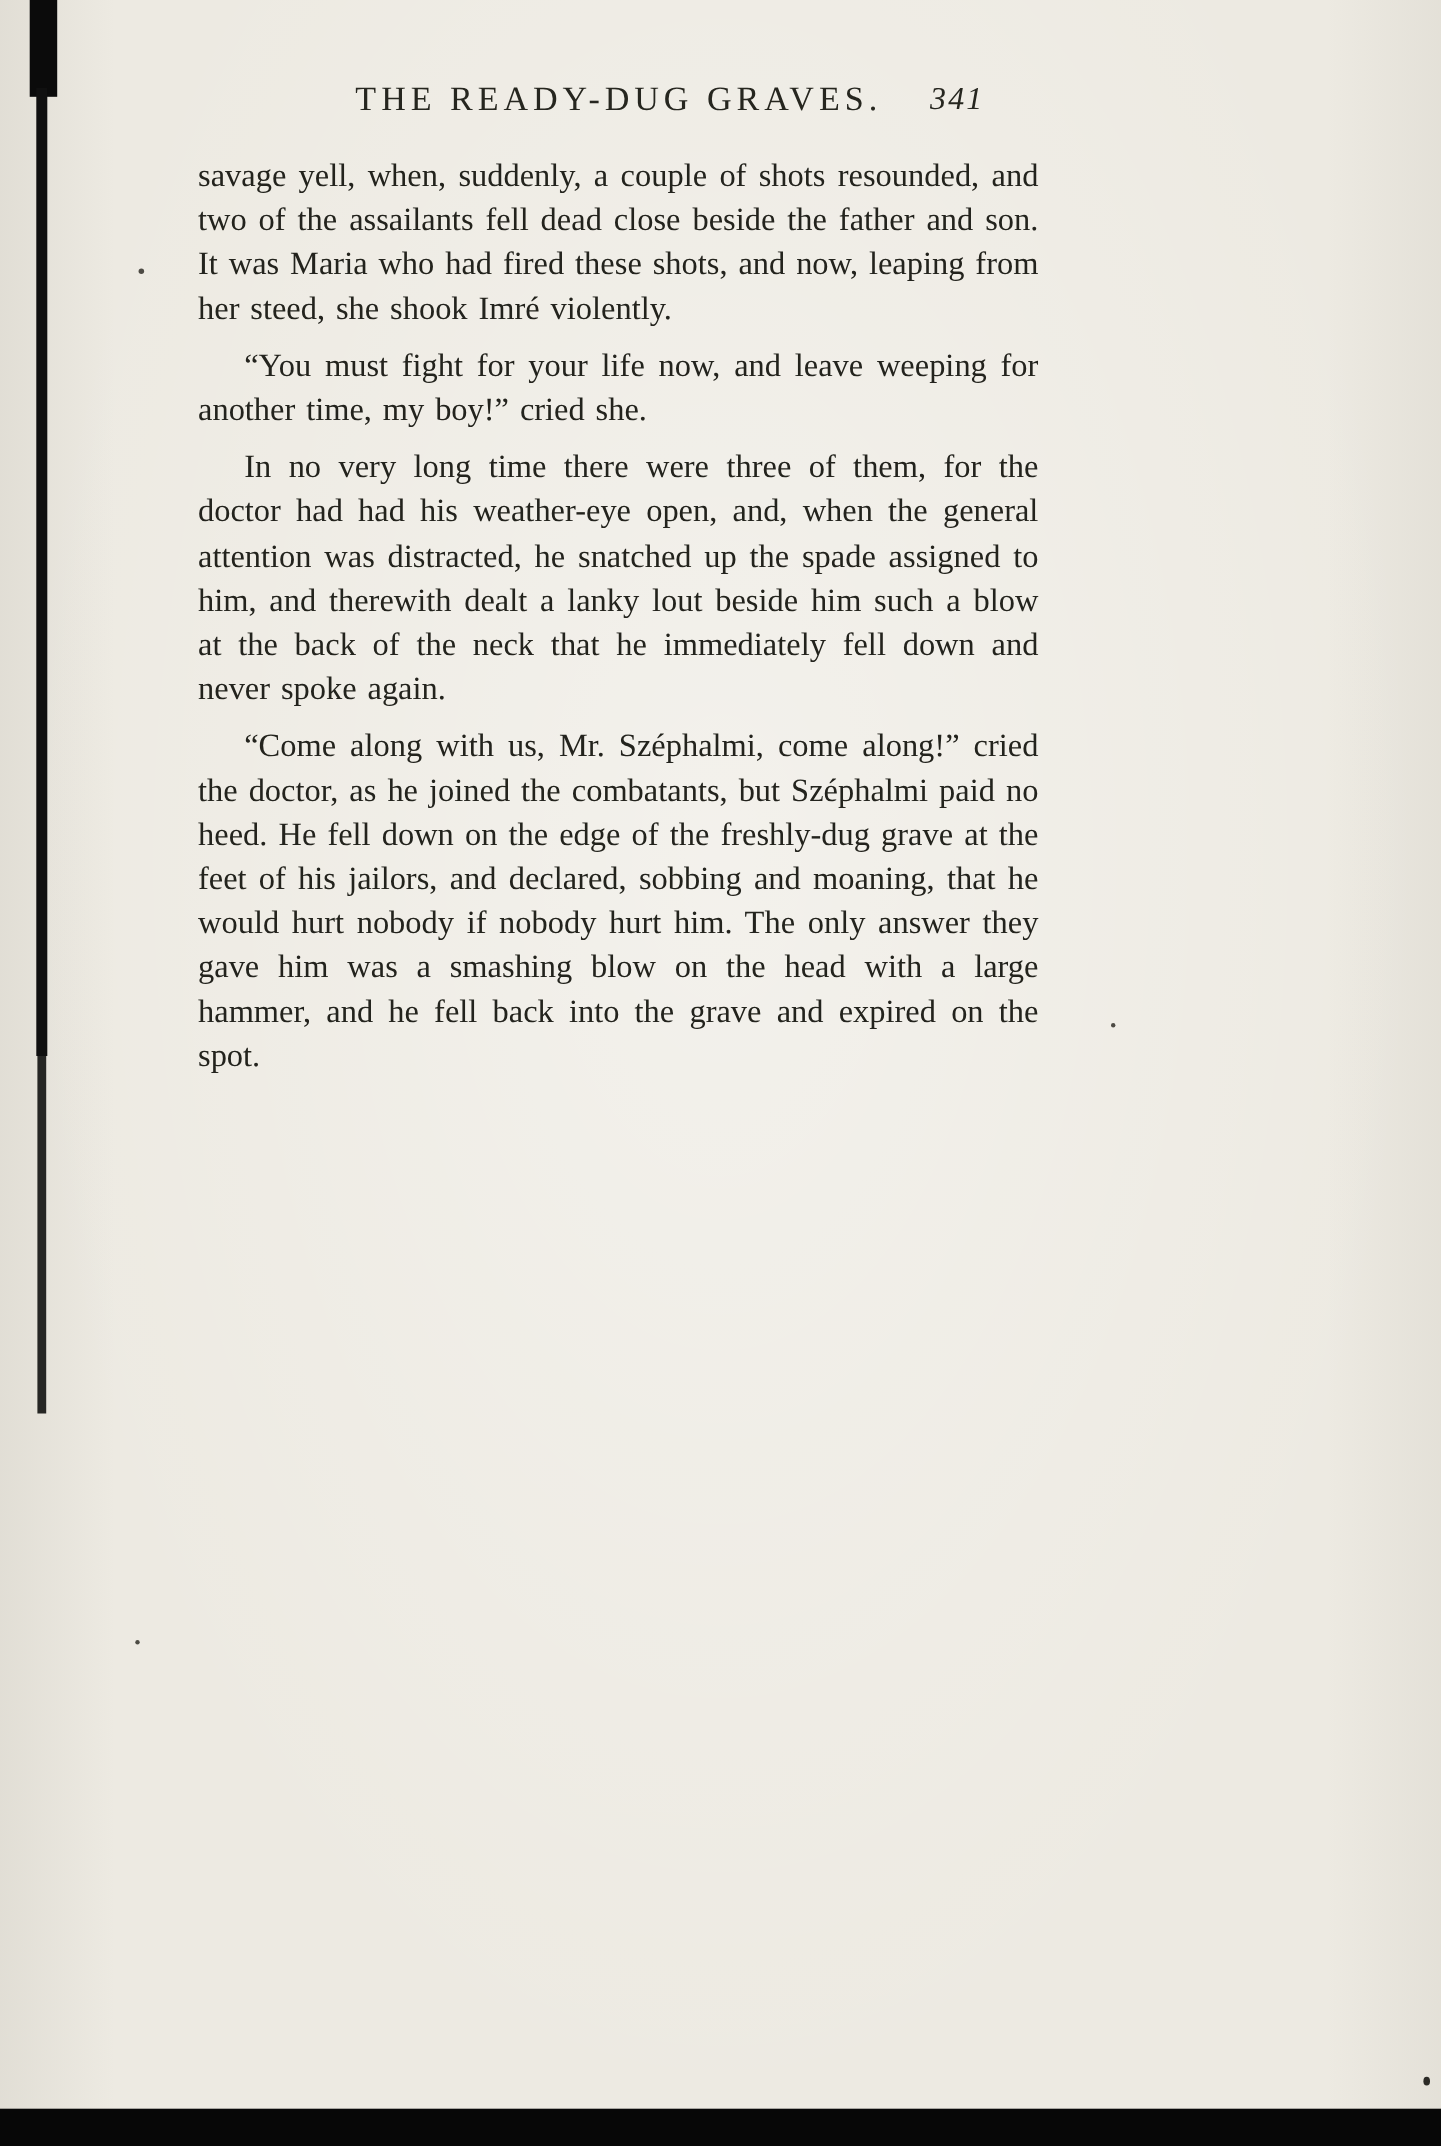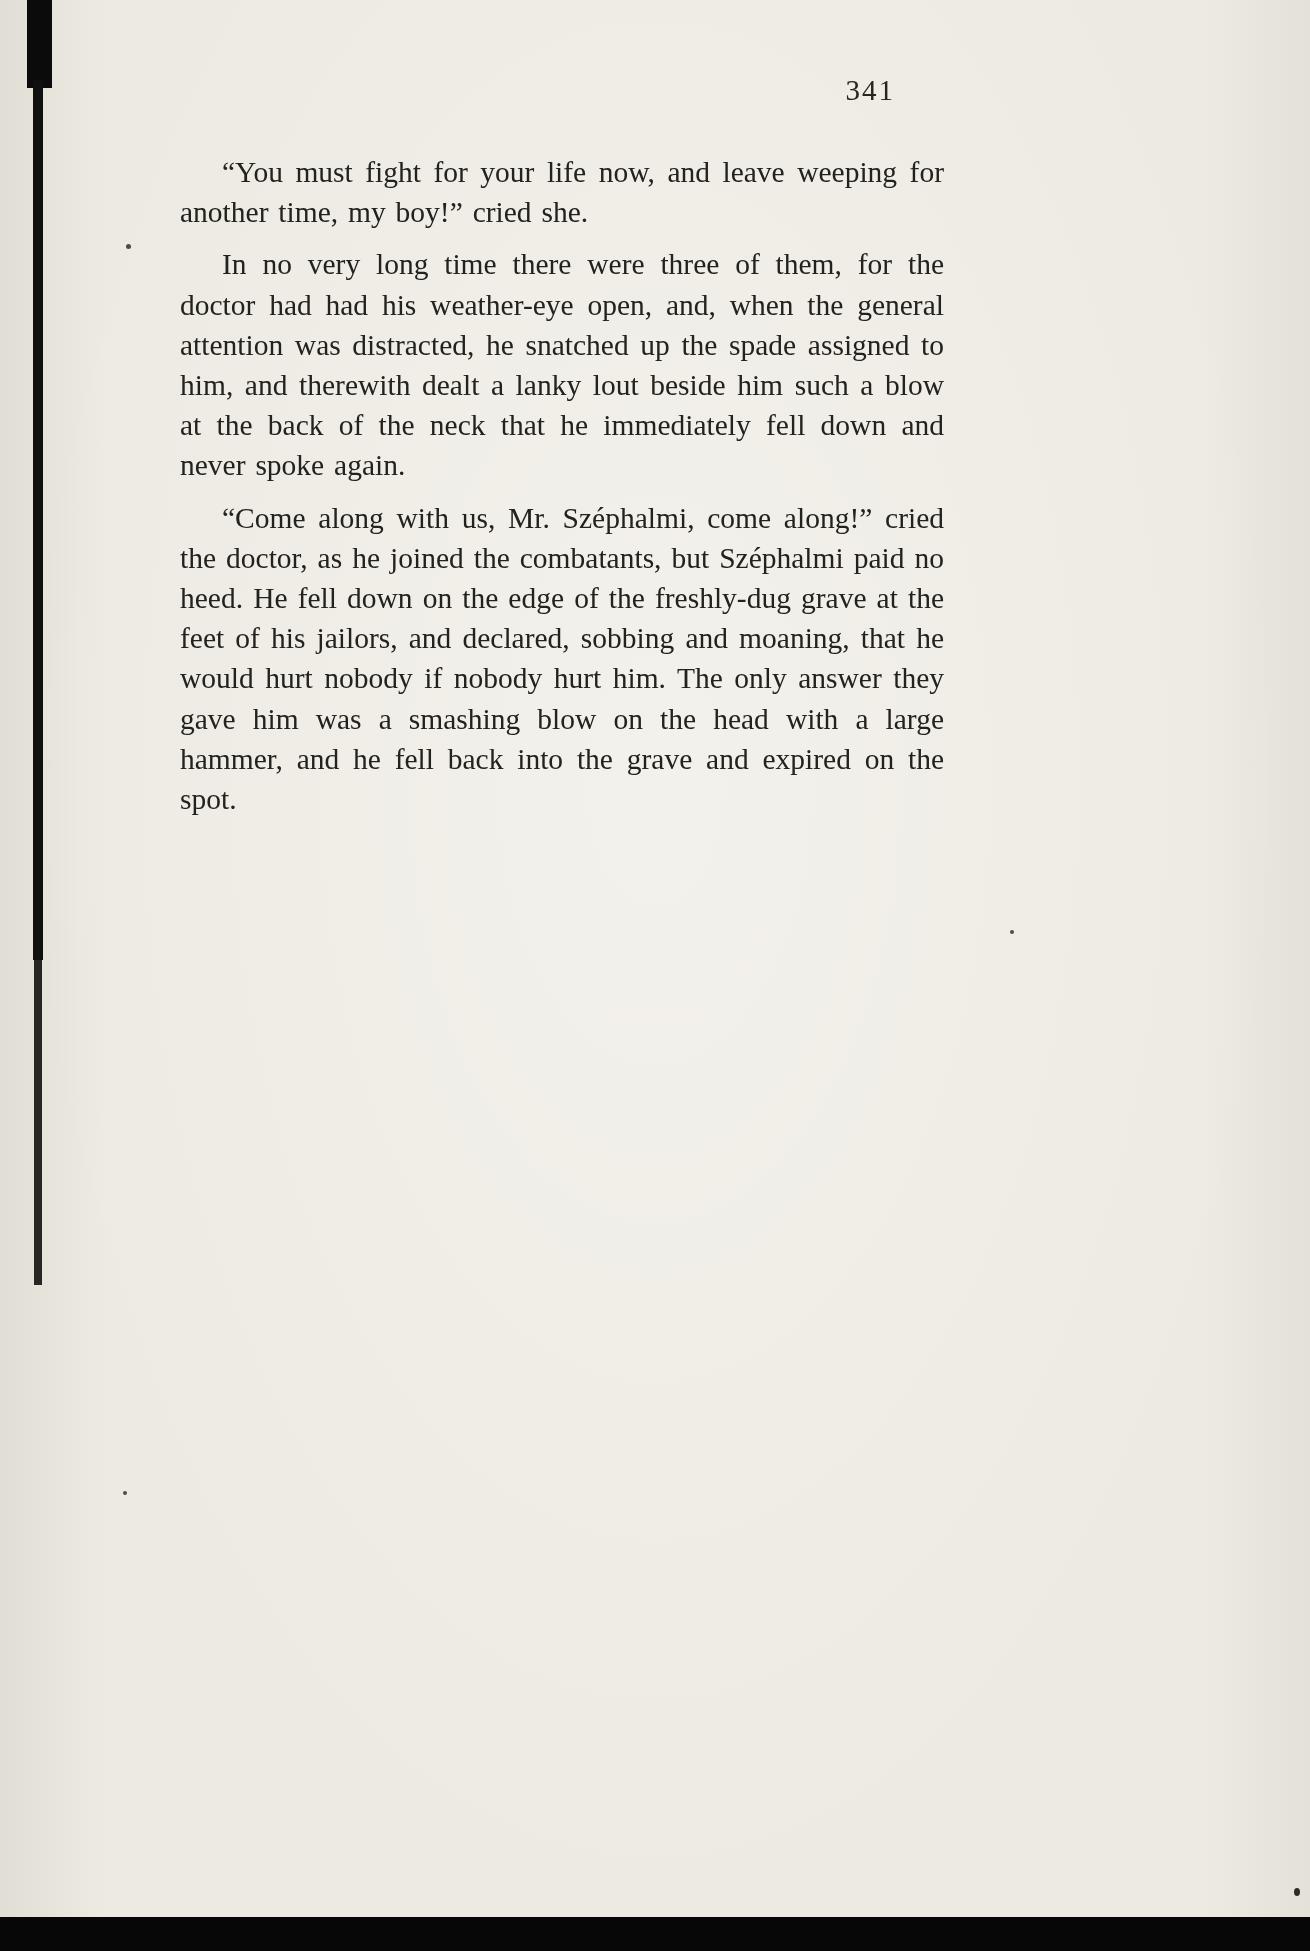--- a/index.html
+++ b/index.html
@@ -53,20 +53,21 @@
     font-size: 31px;
     letter-spacing: 4.5px;
     white-space: nowrap;
   }
   .running-header .pagenum {
     position: absolute;
     right: 50px;
     top: 2px;
     font-size: 29px;
     letter-spacing: 2px;
+    font-style: italic;
   }
 
   
   .body-text {
     position: absolute;
     left: 180px;
     top: 140px;
     width: 764px;
     color: #23231d;
     font-size: 29.5px;
@@ -91,22 +92,24 @@
   <div class="artifact corner-blob"></div>
   <div class="artifact left-bar-top"></div>
   <div class="artifact left-bar-bottom"></div>
   <div class="artifact bottom-bar"></div>
   <div class="speck speck-1"></div>
   <div class="speck speck-2"></div>
   <div class="speck speck-3"></div>
   <div class="speck speck-4"></div>
 
   <div class="running-header">
+    <span class="title">THE READY-DUG GRAVES.</span>
     <span class="pagenum">341</span>
   </div>
 
   <div class="body-text">
+    <p class="noindent">savage yell, when, suddenly, a couple of shots resounded, and two of the assailants fell dead close beside the father and son.  It was Maria who had fired these shots, and now, leaping from her steed, she shook Imré violently.</p>
     <p class="indent">“You must fight for your life now, and leave weeping for another time, my boy!” cried she.</p>
     <p class="indent">In no very long time there were three of them, for the doctor had had his weather-eye open, and, when the general attention was distracted, he snatched up the spade assigned to him, and therewith dealt a lanky lout beside him such a blow at the back of the neck that he immediately fell down and never spoke again.</p>
     <p class="indent">“Come along with us, Mr. Széphalmi, come along!” cried the doctor, as he joined the combatants, but Széphalmi paid no heed.  He fell down on the edge of the freshly-dug grave at the feet of his jailors, and declared, sobbing and moaning, that he would hurt nobody if nobody hurt him.  The only answer they gave him was a smashing blow on the head with a large hammer, and he fell back into the grave and expired on the spot.</p>
   </div>
 
 </div>
 
 </body></html>

